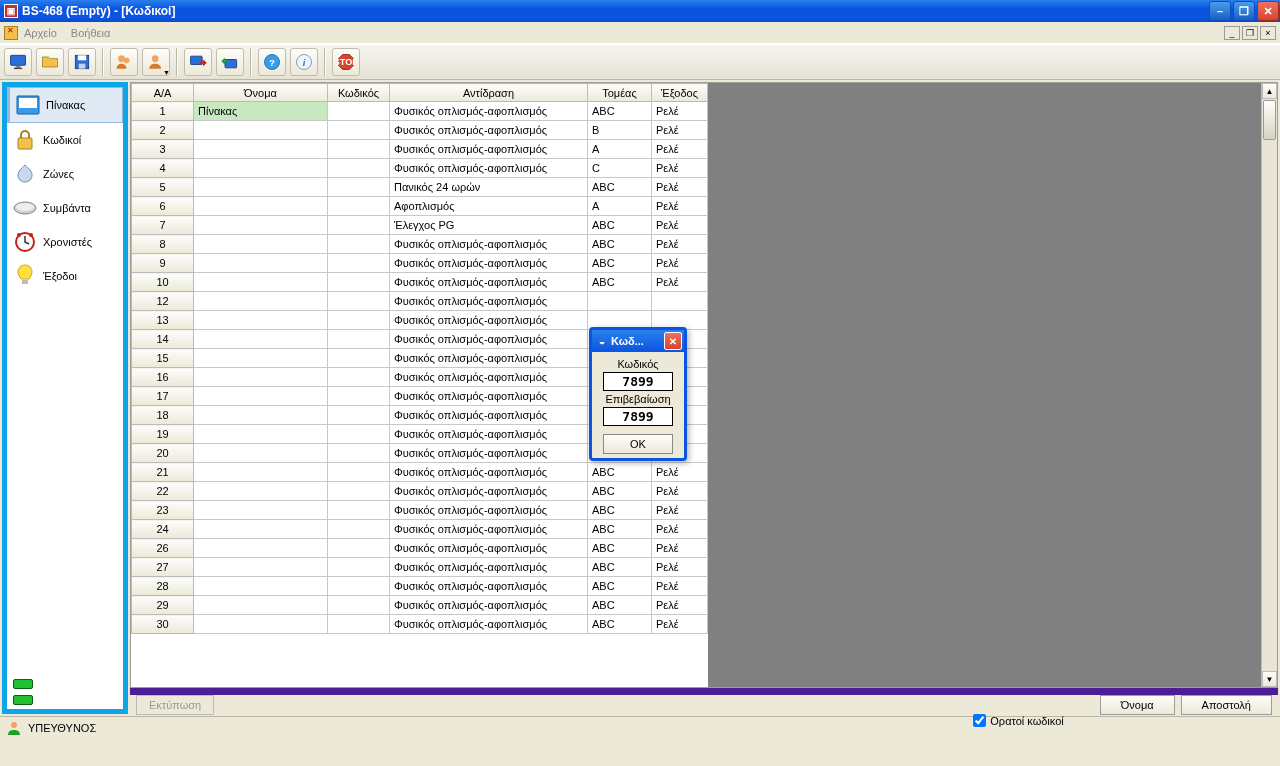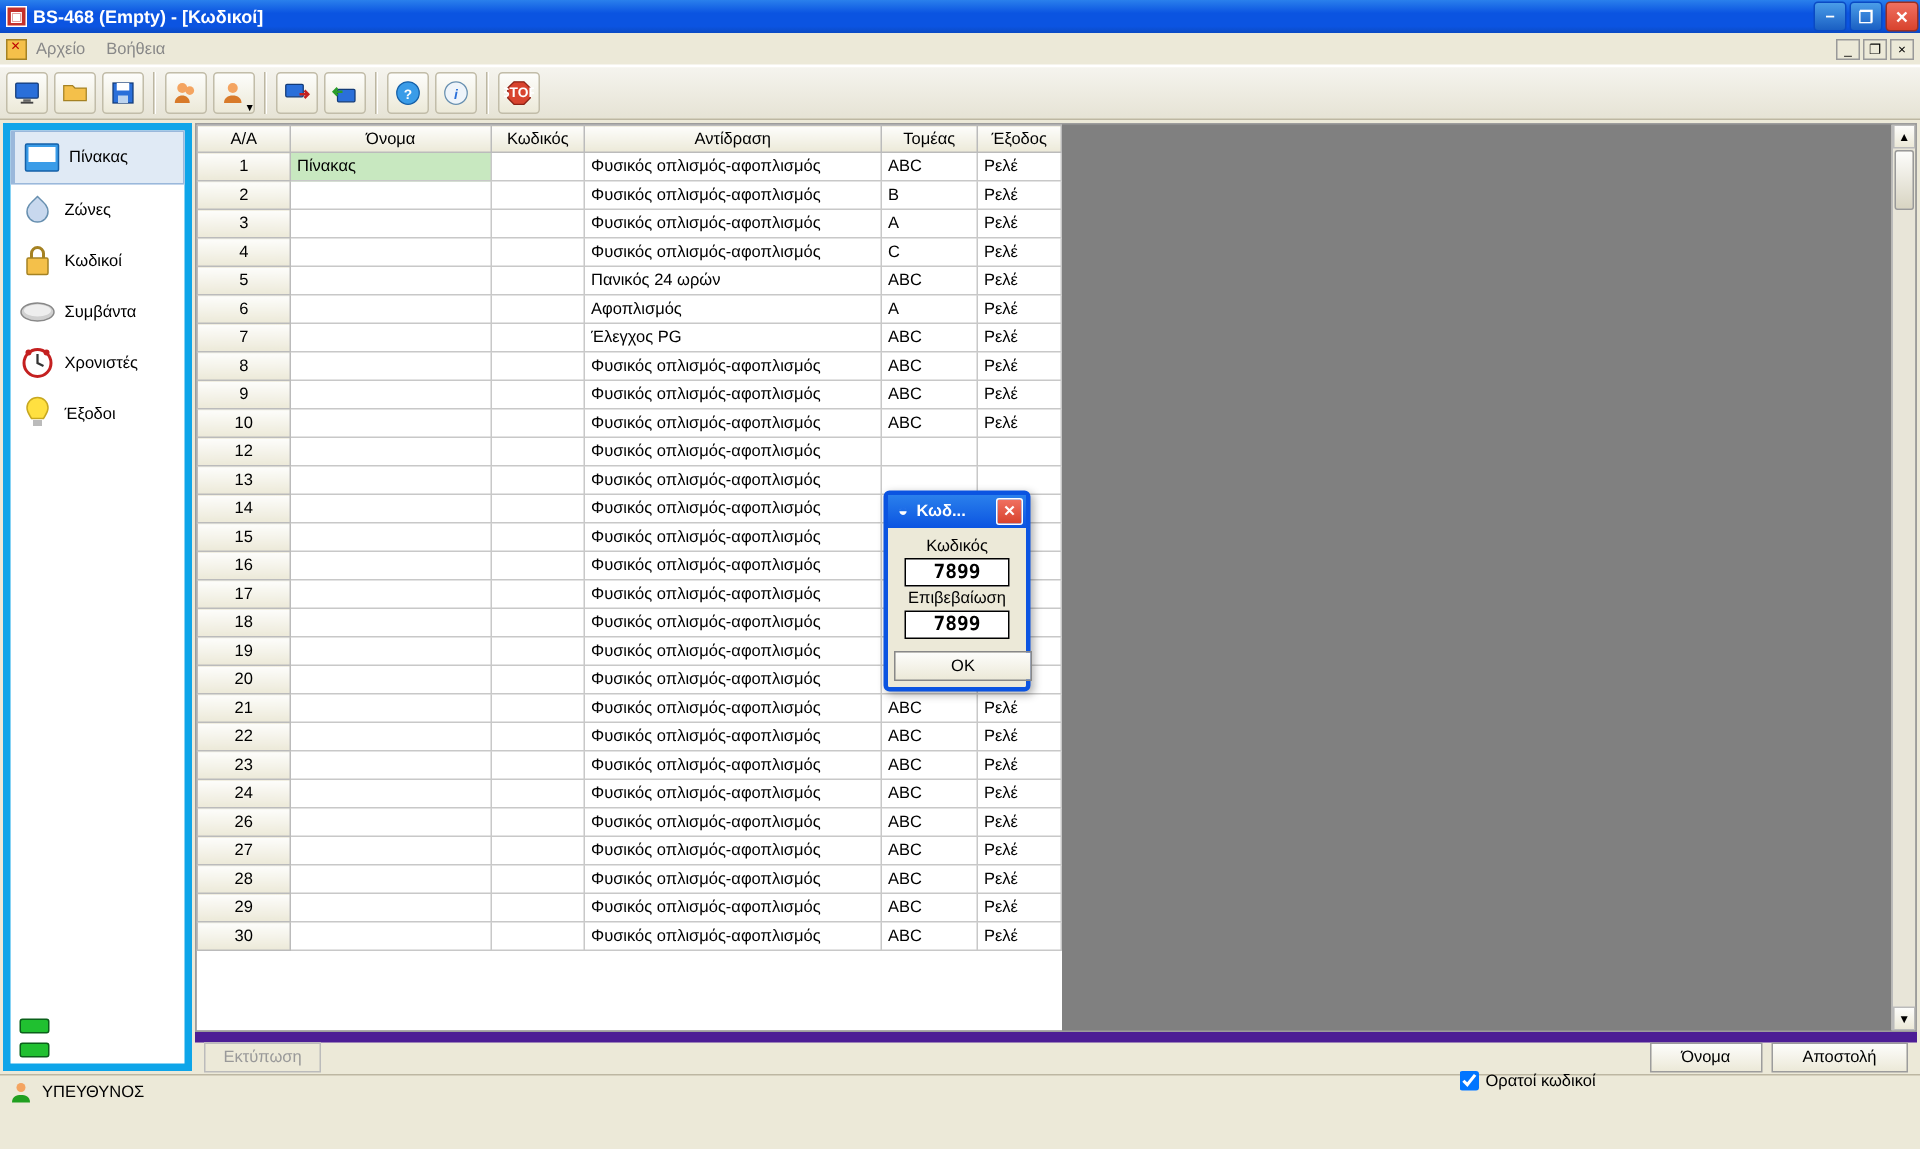--- a/index.html
+++ b/index.html
@@ -65,21 +65,21 @@
 .status-icon { width: 16px; height: 16px; }
 
 
 .dialog { position: absolute; left: 589px; top: 327px; width: 98px; background: #ece9d8; border: 3px solid #0B54E1; border-radius: 4px; box-shadow: 2px 2px 6px rgba(0,0,0,.3); }
 .dialog .dlg-title { height: 22px; background: linear-gradient(to bottom, #2a80ec, #0B54E1); color: #fff; display: flex; align-items: center; padding-left: 4px; font-weight: bold; font-size: 12px; }
 .dialog .dlg-title .dlg-icon { width:12px; height:12px; margin-right:3px; display:flex; align-items:center; justify-content:center; }
 .dialog .dlg-close { margin-left: auto; width: 18px; height: 18px; background: linear-gradient(to bottom, #f07060, #d8432e); border: 1px solid #fff; border-radius: 2px; display: flex; align-items: center; justify-content: center; color: #fff; font-size: 10px; margin-right: 2px; }
 .dialog .dlg-body { padding: 4px; text-align: center; }
 .dialog .dlg-body label { display: block; margin: 2px 0; }
 .dialog .dlg-body input { width: 70px; text-align: center; font-weight: bold; border: 1px solid #000; font-family: monospace; font-size: 13px; padding: 1px 0; }
-.dialog .dlg-body button { width: 92px; padding: 3px 0; margin-top: 8px; border: 1px solid #888; background: linear-gradient(to bottom, #fdfdfb, #ece9d8); }
+.dialog .dlg-body button { width: 70px; padding: 3px 0; margin-top: 8px; border: 1px solid #888; background: linear-gradient(to bottom, #fdfdfb, #ece9d8); }
 
 .col-aa { width: 62px; }
 .col-name { width: 134px; }
 .col-code { width: 62px; }
 .col-react { width: 198px; }
 .col-sector { width: 64px; }
 .col-exit { width: 56px; }
 </style>
 </head>
 <body>
@@ -183,34 +183,34 @@
       <div class="icon-box">
           <svg width="24" height="20" viewBox="0 0 24 20">
             <rect x="1" y="1" width="22" height="18" rx="1" fill="#3a9ce8" stroke="#1560a8"></rect>
             <rect x="3" y="3" width="18" height="10" fill="#fff"></rect>
           </svg>
         </div>
       <span>Πίνακας</span>
     </div>
     <div class="side-item">
       <div class="icon-box">
-          <svg width="22" height="22" viewBox="0 0 22 22">
-            <path d="M11 2 C7 6 4 8 4 12c0 4 3 7 7 7s7-3 7-7c0-4-3-6-7-10z" fill="#c8d8ee" stroke="#6890b0"></path>
-          </svg>
-        </div>
-      <span>Ζώνες</span>
-    </div>
-    <div class="side-item">
-      <div class="icon-box">
           <svg width="20" height="22" viewBox="0 0 20 22">
             <rect x="3" y="9" width="14" height="11" rx="1" fill="#f4c04a" stroke="#a58223"></rect>
             <path d="M6 9V6a4 4 0 018 0v3" fill="none" stroke="#a58223" stroke-width="2"></path>
           </svg>
         </div>
       <span>Κωδικοί</span>
+    </div>
+    <div class="side-item">
+      <div class="icon-box">
+          <svg width="22" height="22" viewBox="0 0 22 22">
+            <path d="M11 2 C7 6 4 8 4 12c0 4 3 7 7 7s7-3 7-7c0-4-3-6-7-10z" fill="#c8d8ee" stroke="#6890b0"></path>
+          </svg>
+        </div>
+      <span>Ζώνες</span>
     </div>
     <div class="side-item">
       <div class="icon-box">
           <svg width="24" height="16" viewBox="0 0 24 16">
             <ellipse cx="12" cy="8" rx="11" ry="6" fill="#d0d0d0" stroke="#888"></ellipse>
             <ellipse cx="12" cy="7" rx="9" ry="4" fill="#eee"></ellipse>
           </svg>
         </div>
       <span>Συμβάντα</span>
     </div>

